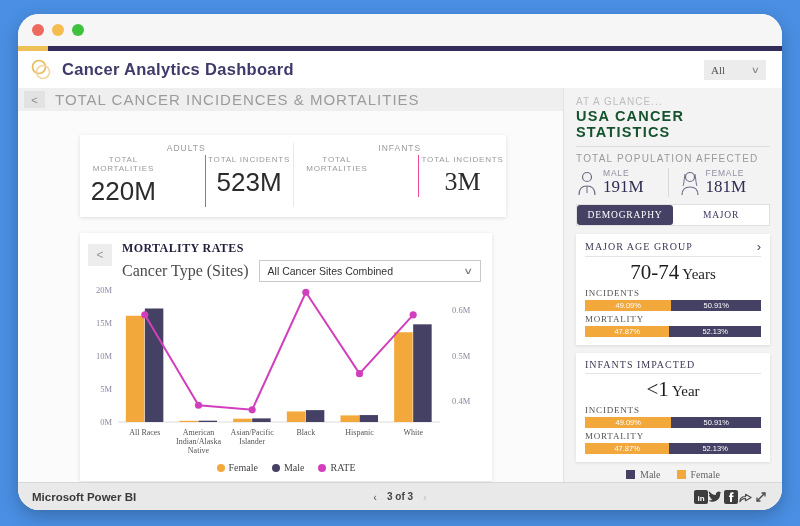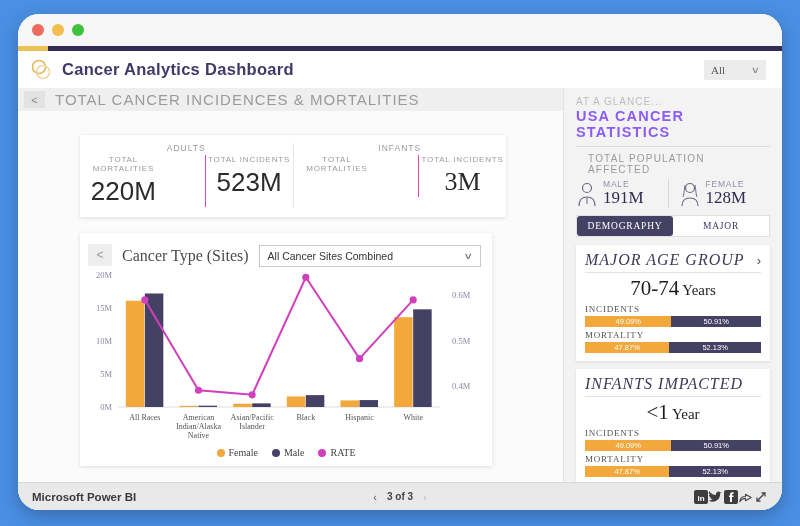--- a/index.html
+++ b/index.html
@@ -52,37 +52,37 @@
   .chart-select { width:222px; height:22px; border:1px solid #c9c9c9; background:#fff; display:flex; align-items:center;
                   padding:0 8px; font-size:10.5px; color:#333; cursor:pointer;}
   .chart-select .chev { margin-left:auto; color:#777; font-size:9px; transform:scaleX(1.5);}
   .chart-legend { display:flex; justify-content:center; gap:14px; padding:0 0 4px 0; margin-top:-2px;}
   .leg-item { display:flex; align-items:center; gap:4px; font-family:"Liberation Serif", serif; font-size:10px; color:#444;}
   .leg-dot { width:8px; height:8px; border-radius:50%; }
   
   .sidebar { width:219px; background:#f3f3f3; border-left:1px solid #e2e2e2; padding:8px 12px 4px 12px;
              display:flex; flex-direction:column; flex:0 0 auto;}
   .sb-eyebrow { color:#bdbdbd; font-size:10px; letter-spacing:1px; }
-  .sb-title { color:#8b5cf6; font-size:14.5px; letter-spacing:1.2px; margin-top:1px; font-weight:600;}
+  .sb-title { color:#14532d; font-size:14.5px; letter-spacing:1.2px; margin-top:1px; font-weight:600;}
   .sb-div { border-top:1px solid #dcdcdc; margin:6px 0; }
-  .sb-pop-label { color:#9a9a9a; font-size:10px; letter-spacing:1.2px;margin-left:12px; }
+  .sb-pop-label { color:#9a9a9a; font-size:10px; letter-spacing:1.2px; }
   .sb-pop-row { display:flex; align-items:center; margin-top:2px; padding-bottom:2px; border-bottom:1px solid #dcdcdc;}
   .sb-pop-value { flex:1; text-align:center; font-family:"Liberation Serif", serif; font-size:27px; color:#2f2d52;}
   .sb-mf-row { display:flex; margin-top:4px; }
   .sb-mf { flex:1; display:flex; align-items:center; gap:5px; }
   .sb-mf + .sb-mf { border-left:1px solid #d8d8d8; padding-left:10px;}
   .sb-mf-label { color:#8f8fa3; font-size:8.5px; letter-spacing:.8px;}
   .sb-mf-value { font-family:"Liberation Serif", serif; font-size:17px; color:#2f2d52; margin-top:-1px;}
   .sb-tabs { display:flex; margin-top:7px; background:#fff; border:1px solid #e0e0e0; }
   .sb-tab { flex:1; height:20px; display:flex; align-items:center; justify-content:center;
             font-family:"Liberation Serif", serif; font-size:9.5px; letter-spacing:.8px; color:#3c3a5f; cursor:pointer;}
   .sb-tab.active { background:#454164; color:#fff; border-radius:3px; }
   .stat-card { background:#fff; box-shadow:0 1px 3px rgba(0,0,0,.1); margin-top:8px; padding:6px 9px 8px 9px;}
   .stat-card-head { display:flex; align-items:center; border-bottom:1px solid #e4e4e4; padding-bottom:3px;}
-  .stat-card-title { font-family:"Liberation Serif", serif; font-size:16px; letter-spacing:1px; color:#3c3956;font-style:italic;}
+  .stat-card-title { font-family:"Liberation Serif", serif; font-size:10px; letter-spacing:1px; color:#3c3956;}
   .stat-card-chev { margin-left:auto; color:#454164; font-size:13px; cursor:pointer; line-height:1;}
   .stat-value-row { text-align:center; margin:3px 0 2px 0; font-family:"Liberation Serif", serif; color:#1d1d1d;}
   .stat-value { font-size:21px; }
   .stat-value-suffix { font-size:15px; }
   .stat-metric-label { font-family:"Liberation Serif", serif; font-size:9px; letter-spacing:.8px; color:#555; margin-top:3px;}
   .pct-bar { display:flex; height:11px; margin-top:2px; }
   .pct-seg { display:flex; align-items:center; justify-content:center; color:#fff; font-size:7.5px; overflow:hidden;}
   .pct-seg.female { background:#f2a83b; }
   .pct-seg.male { background:#454164; }
   .sb-legend { display:flex; justify-content:center; gap:16px; margin-top:7px; }
@@ -163,20 +163,21 @@
                   <div class="kpi-value serif">3M</div>
                 </div>
               </div>
             </div>
           </div>
 
           <div class="chart-card">
             <div class="chart-head">
               <div class="chart-backbtn">&lt;</div>
               <div>
+                <div class="chart-title">MORTALITY RATES</div>
                 <div class="chart-filter">
                   <span class="chart-filter-label">Cancer Type (Sites)</span>
                   <div class="chart-select">
                     <span>All Cancer Sites Combined</span>
                     <span class="chev">∨</span>
                   </div>
                 </div>
               </div>
             </div>
             <svg id="chart-svg" width="408" height="178" viewBox="0 0 408 178">
@@ -255,21 +256,21 @@
             </div>
           </div>
           <div class="sb-mf">
             <svg width="22" height="26" viewBox="0 0 22 26">
               <circle cx="11" cy="7" r="4.5" fill="none" stroke="#6b6b84" stroke-width="1.2"></circle>
               <path d="M6 4 C5 10 5 14 4 16 M16 4 C17 10 17 14 18 16" fill="none" stroke="#6b6b84" stroke-width="1"></path>
               <path d="M3 25 C3 19 7 17 11 17 C15 17 19 19 19 25" fill="none" stroke="#6b6b84" stroke-width="1.2"></path>
             </svg>
             <div>
               <div class="sb-mf-label">FEMALE</div>
-              <div class="sb-mf-value">128M</div>
+              <div class="sb-mf-value">181M</div>
             </div>
           </div>
         </div>
 
         <div class="sb-tabs">
           <div class="sb-tab active">DEMOGRAPHY</div>
           <div class="sb-tab">MAJOR</div>
         </div>
 
         <div class="stat-card">

